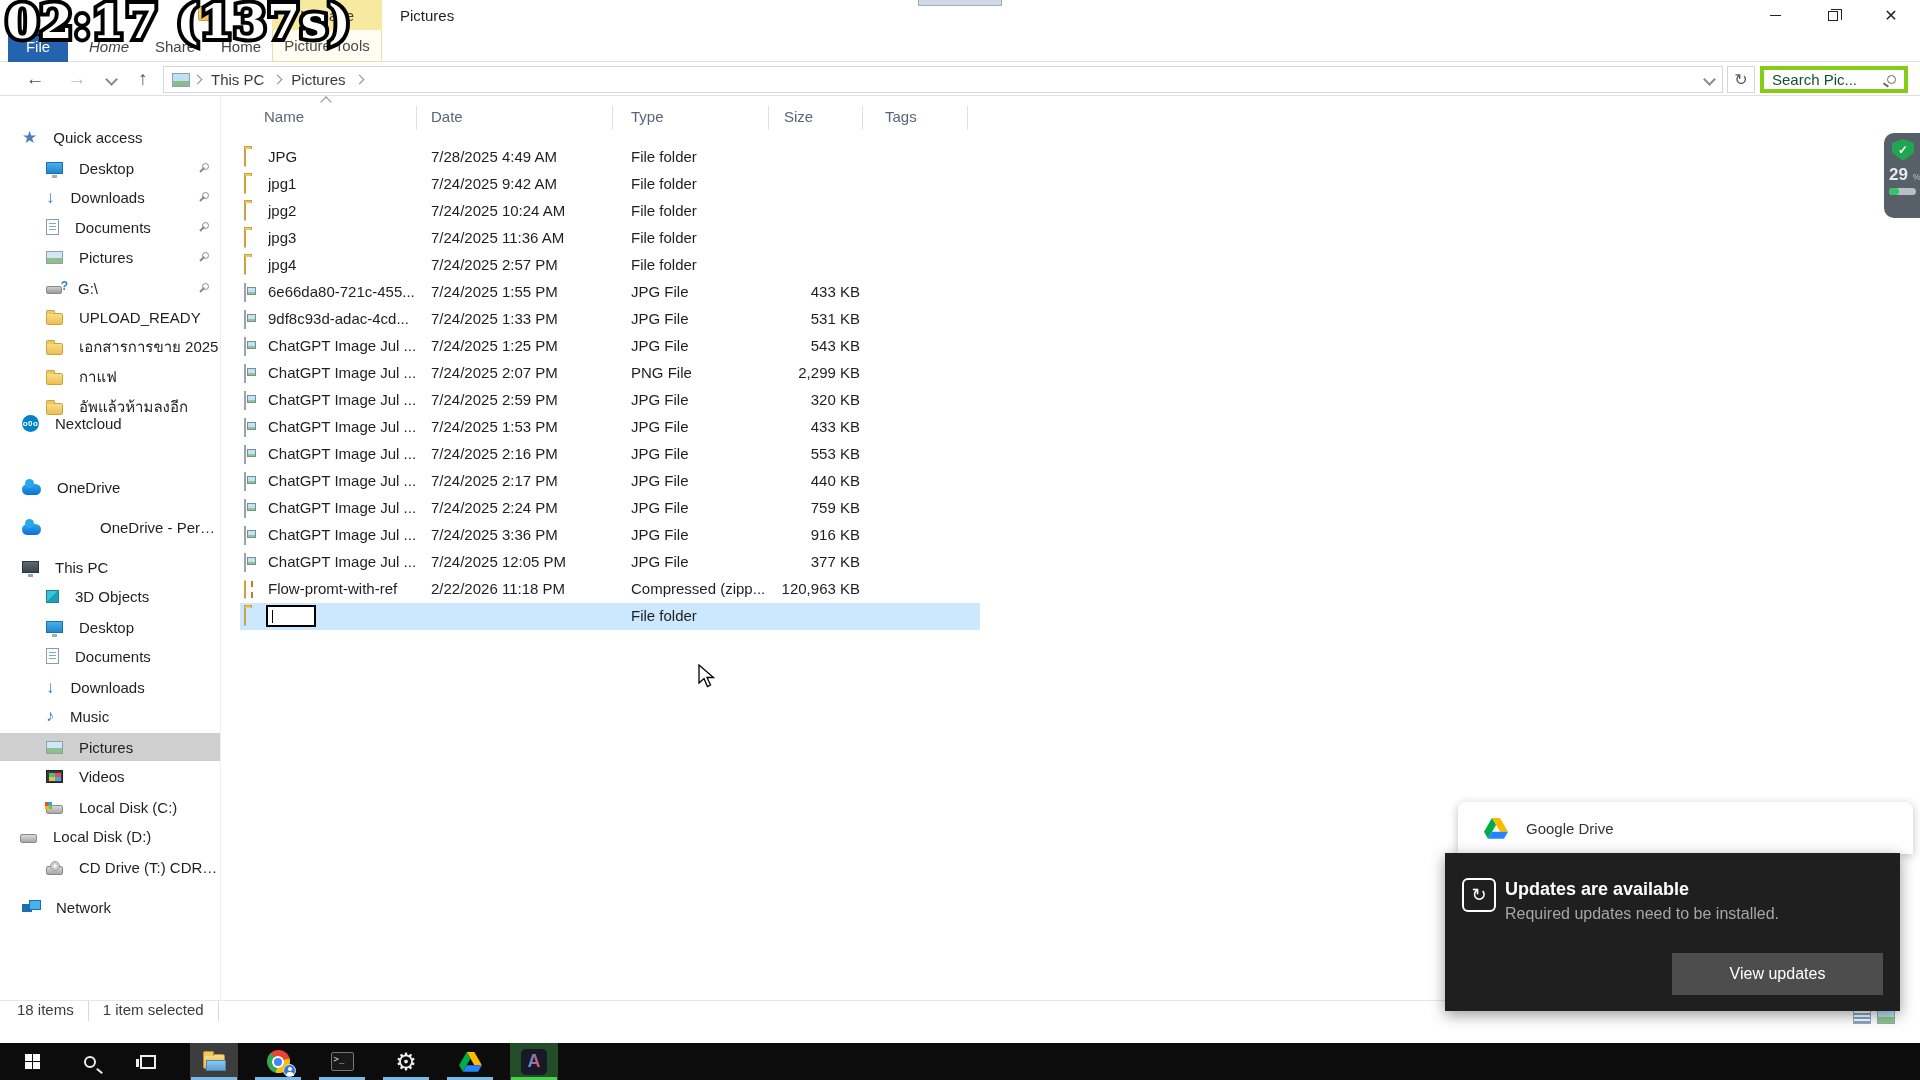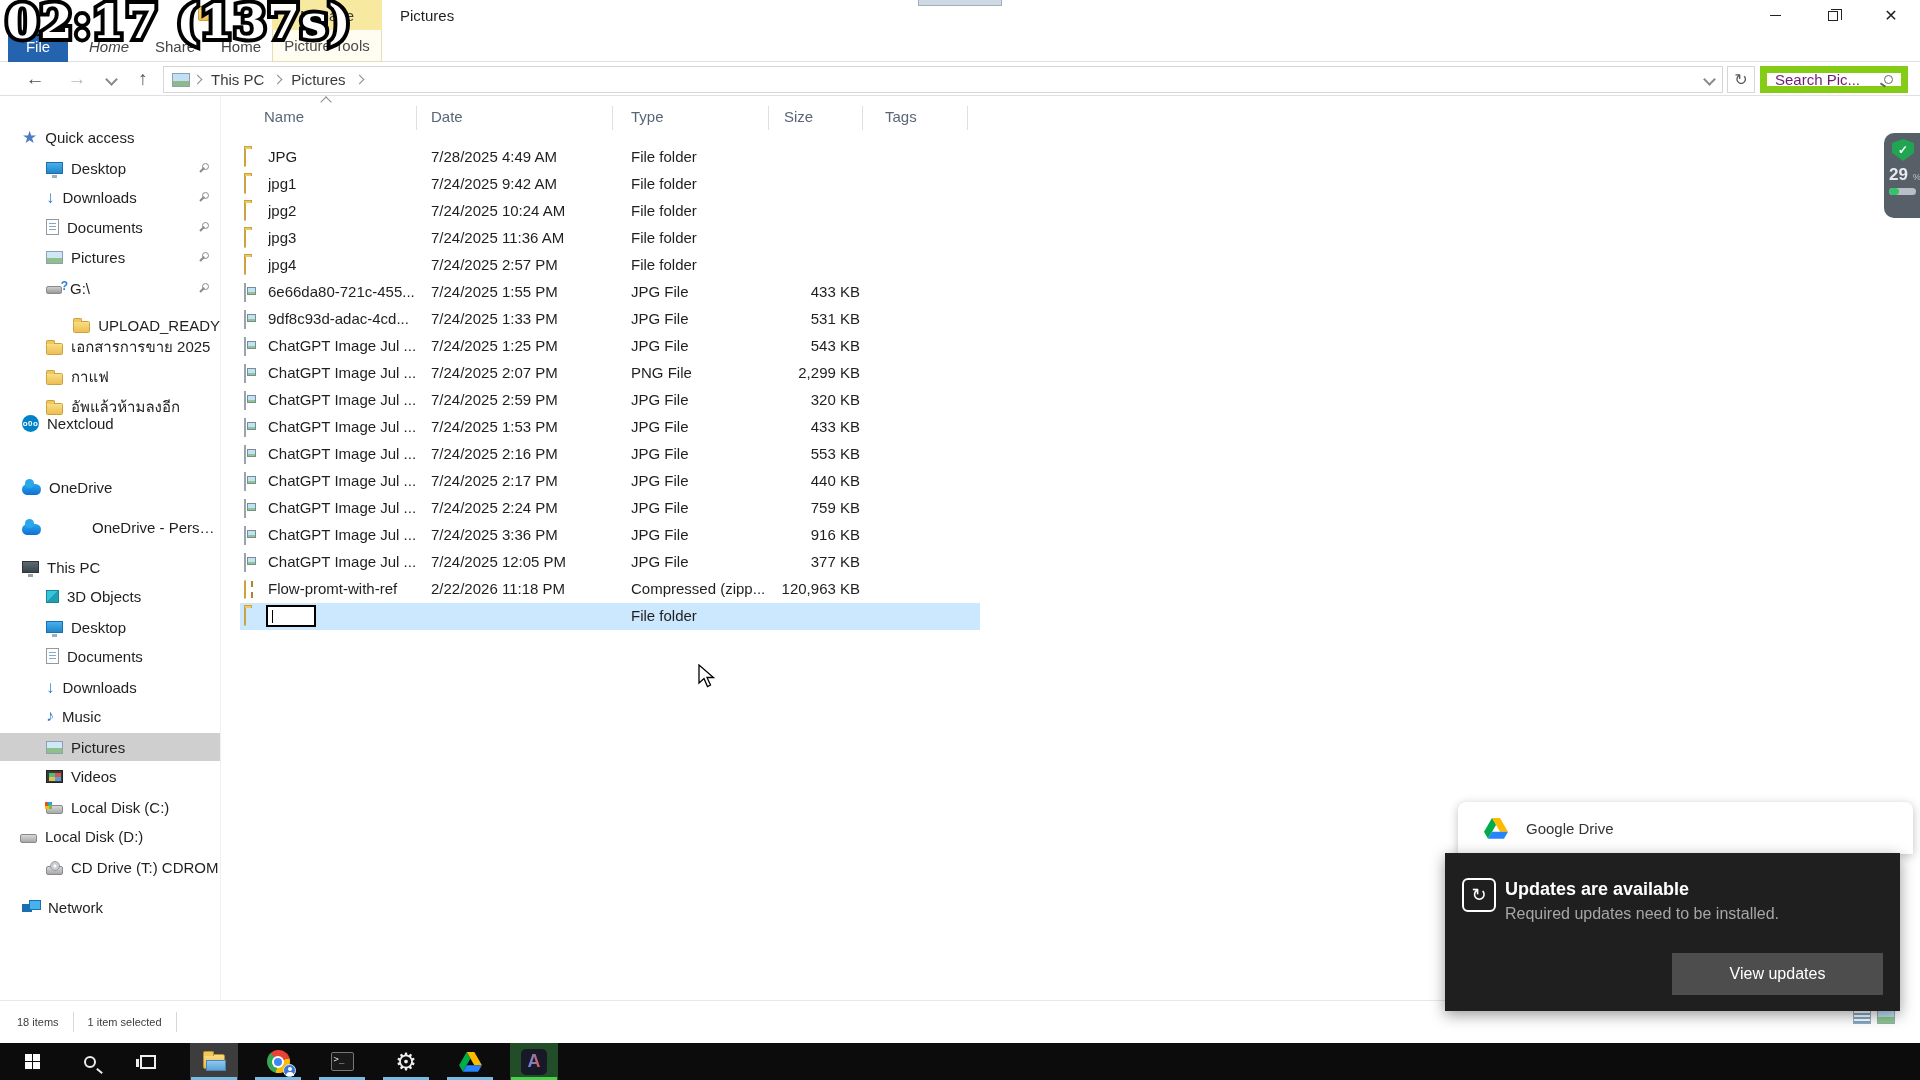--- a/index.html
+++ b/index.html
@@ -26,32 +26,32 @@
   .help-btn{position:absolute;left:1882px;top:35px;width:22px;height:22px;border-radius:50%;background:#2f7fd6;color:#fff;font-size:14px;font-weight:bold;display:flex;align-items:center;justify-content:center;}
 
   
   .navrow{position:absolute;left:0;top:62px;width:1920px;height:34px;background:#fff;border-bottom:1px solid #e0e0e0;}
   .nav-btn{position:absolute;top:0;height:34px;display:flex;align-items:center;justify-content:center;font-size:19px;color:#5a5a5a;}
   .addr-box{position:absolute;left:163px;top:4px;width:1560px;height:27px;background:#fff;border:1px solid #d6d6d6;display:flex;align-items:center;font-size:15px;color:#3a3a3a;}
   .addr-box .crumb{padding:0 6px;}
   .mini-chev{width:7px;height:7px;border-right:1.5px solid #8a8a8a;border-top:1.5px solid #8a8a8a;transform:rotate(45deg);margin:0 4px;}
   .addr-dd{position:absolute;right:8px;width:9px;height:9px;border-right:2px solid #8a8a8a;border-bottom:2px solid #8a8a8a;transform:rotate(45deg);top:8px;}
   .refresh-btn{position:absolute;left:1727px;top:4px;width:28px;height:27px;border:1px solid #d6d6d6;display:flex;align-items:center;justify-content:center;color:#5a5a5a;font-size:16px;}
-  .search-box{position:absolute;left:1760px;top:4px;width:148px;height:27px;border:7px solid #84cc16;display:flex;align-items:center;padding:0 8px;font-size:15px;color:#701a75;}
+  .search-box{position:absolute;left:1760px;top:4px;width:148px;height:27px;border:4px solid #84cc16;display:flex;align-items:center;padding:0 8px;font-size:15px;color:#14532d;}
   .mag{margin-left:auto;width:9px;height:9px;border:1.5px solid #666;border-radius:50%;position:relative;}
   .mag::after{content:"";position:absolute;left:-5px;top:8px;width:6px;height:1.5px;background:#666;transform:rotate(35deg);}
   .pic-thumb{width:18px;height:14px;background:linear-gradient(180deg,#bfe0f5 55%,#8fb98a 45%);border:1px solid #90a0ac;margin-left:8px;}
 
   
   .sidebar{position:absolute;left:0;top:96px;width:220px;height:904px;background:#fff;}
   .side-divider{position:absolute;left:220px;top:96px;width:1px;height:904px;background:#efefef;}
   .side-item{position:absolute;left:0;width:220px;height:28px;display:flex;align-items:center;font-size:15px;color:#1f1f1f;white-space:nowrap;}
   .side-item.lvl0{padding-left:22px;} .side-item.lvl1{padding-left:46px;}
   .side-item.sel{background:#cfcfcf;}
-  .side-item .lbl{margin-left:8px;overflow:hidden;text-overflow:ellipsis;}
+  .side-item .lbl{margin-left:16px;overflow:hidden;text-overflow:ellipsis;}
   .pin{position:absolute;right:12px;top:9px;width:10px;height:10px;}
   .pin::before{content:"";position:absolute;left:4px;top:0;width:5px;height:5px;border:1.6px solid #8a8a8a;border-radius:50%;}
   .pin::after{content:"";position:absolute;left:1px;top:6px;width:6px;height:1.6px;background:#8a8a8a;transform:rotate(-45deg);}
 
   
   .ic{flex:none;display:inline-block;}
   .ic-star{color:#4f7cc0;font-size:17px;line-height:1;}
   .ic-desktop{width:17px;height:12px;background:linear-gradient(#45b1ef,#2386c8);border:1px solid #1b6fae;position:relative;}
   .ic-desktop::after{content:"";position:absolute;left:5px;top:12px;width:5px;height:3px;background:#9ab2c0;}
   .ic-pc{width:17px;height:12px;background:linear-gradient(#5c6a74,#39444c);border:1px solid #2c343a;position:relative;}
@@ -95,21 +95,21 @@
   .ic-folder-s{position:relative;width:15px;height:11px;background:linear-gradient(#f9dd82,#edbe55);border:1px solid #caa23f;border-radius:1px;margin-top:3px;}
   .ic-folder-s::before{content:"";position:absolute;top:-3px;left:-1px;width:6px;height:2px;background:#eec95e;border:1px solid #caa23f;border-bottom:none;}
   .ic-zip-s{position:relative;width:15px;height:15px;background:linear-gradient(#f9dd82,#edbe55);border:1px solid #caa23f;border-radius:1px;}
   .ic-zip-s::after{content:"";position:absolute;left:6px;top:0;height:100%;border-left:2px dashed #a9882c;}
   .ic-img-s{width:13px;height:15px;background:#fff;border:1px solid #9aa3ad;position:relative;}
   .ic-img-s::after{content:"";position:absolute;left:2px;top:3px;width:7px;height:6px;background:linear-gradient(180deg,#bfe3f7 60%,#8cc98a 40%);border:1px solid #7d8a94;}
   .rename-box{position:absolute;left:26px;top:2px;width:50px;height:22px;background:#fff;border:2px solid #000;}
   .rename-caret{position:absolute;left:4px;top:3px;width:1px;height:13px;background:#000;}
 
   
-  .statusbar{position:absolute;left:0;top:1000px;width:1632px;height:43px;background:#fff;border-top:1px solid #e8e8e8;display:flex;align-items:center;font-size:11px;color:#3b3b3b;}
+  .statusbar{position:absolute;left:0;top:1000px;width:1632px;height:43px;background:#fff;border-top:1px solid #e8e8e8;display:flex;font-size:15px;color:#3b3b3b;}
   .statusbar .sep{width:1px;height:20px;background:#d8d8d8;margin:0 14px;}
   .view-toggles{position:absolute;left:1853px;top:1008px;display:flex;gap:6px;}
   .vt{width:18px;height:16px;border:1px solid #9ab;}
   .vt.list{background:repeating-linear-gradient(#7fa8c9 0 2px,#fff 2px 4px);}
   .vt.thumb{background:linear-gradient(180deg,#bfe3f7 60%,#8cc98a 40%);}
 
   
   .notif-card{position:absolute;left:1458px;top:802px;width:455px;height:52px;background:#fff;border-radius:8px 8px 0 0;box-shadow:0 2px 10px rgba(0,0,0,.25);display:flex;align-items:center;}
   .notif-card .applabel{margin-left:18px;font-size:15px;color:#333;}
   .gdrive-svg{width:24px;height:21px;margin-left:26px;}
@@ -237,21 +237,21 @@
   <div class="side-item lvl1" style="top:243px;">
       <span class="ic ic-pic"></span>
       <span class="lbl">Pictures</span>
       <span class="pin"></span>
     </div>
   <div class="side-item lvl1" style="top:274px;">
       <span class="ic ic-usb"></span>
       <span class="lbl">G:\</span>
       <span class="pin"></span>
     </div>
-  <div class="side-item lvl1" style="top:311px;justify-content:flex-end;">
+  <div class="side-item lvl1" style="top:303px;">
       <span class="ic ic-folder"></span>
       <span class="lbl">UPLOAD_READY</span>
     </div>
   <div class="side-item lvl1" style="top:333px;">
       <span class="ic ic-folder"></span>
       <span class="lbl">เอกสารการขาย 2025</span>
     </div>
   <div class="side-item lvl1" style="top:363px;">
       <span class="ic ic-folder"></span>
       <span class="lbl">กาแฟ</span>

